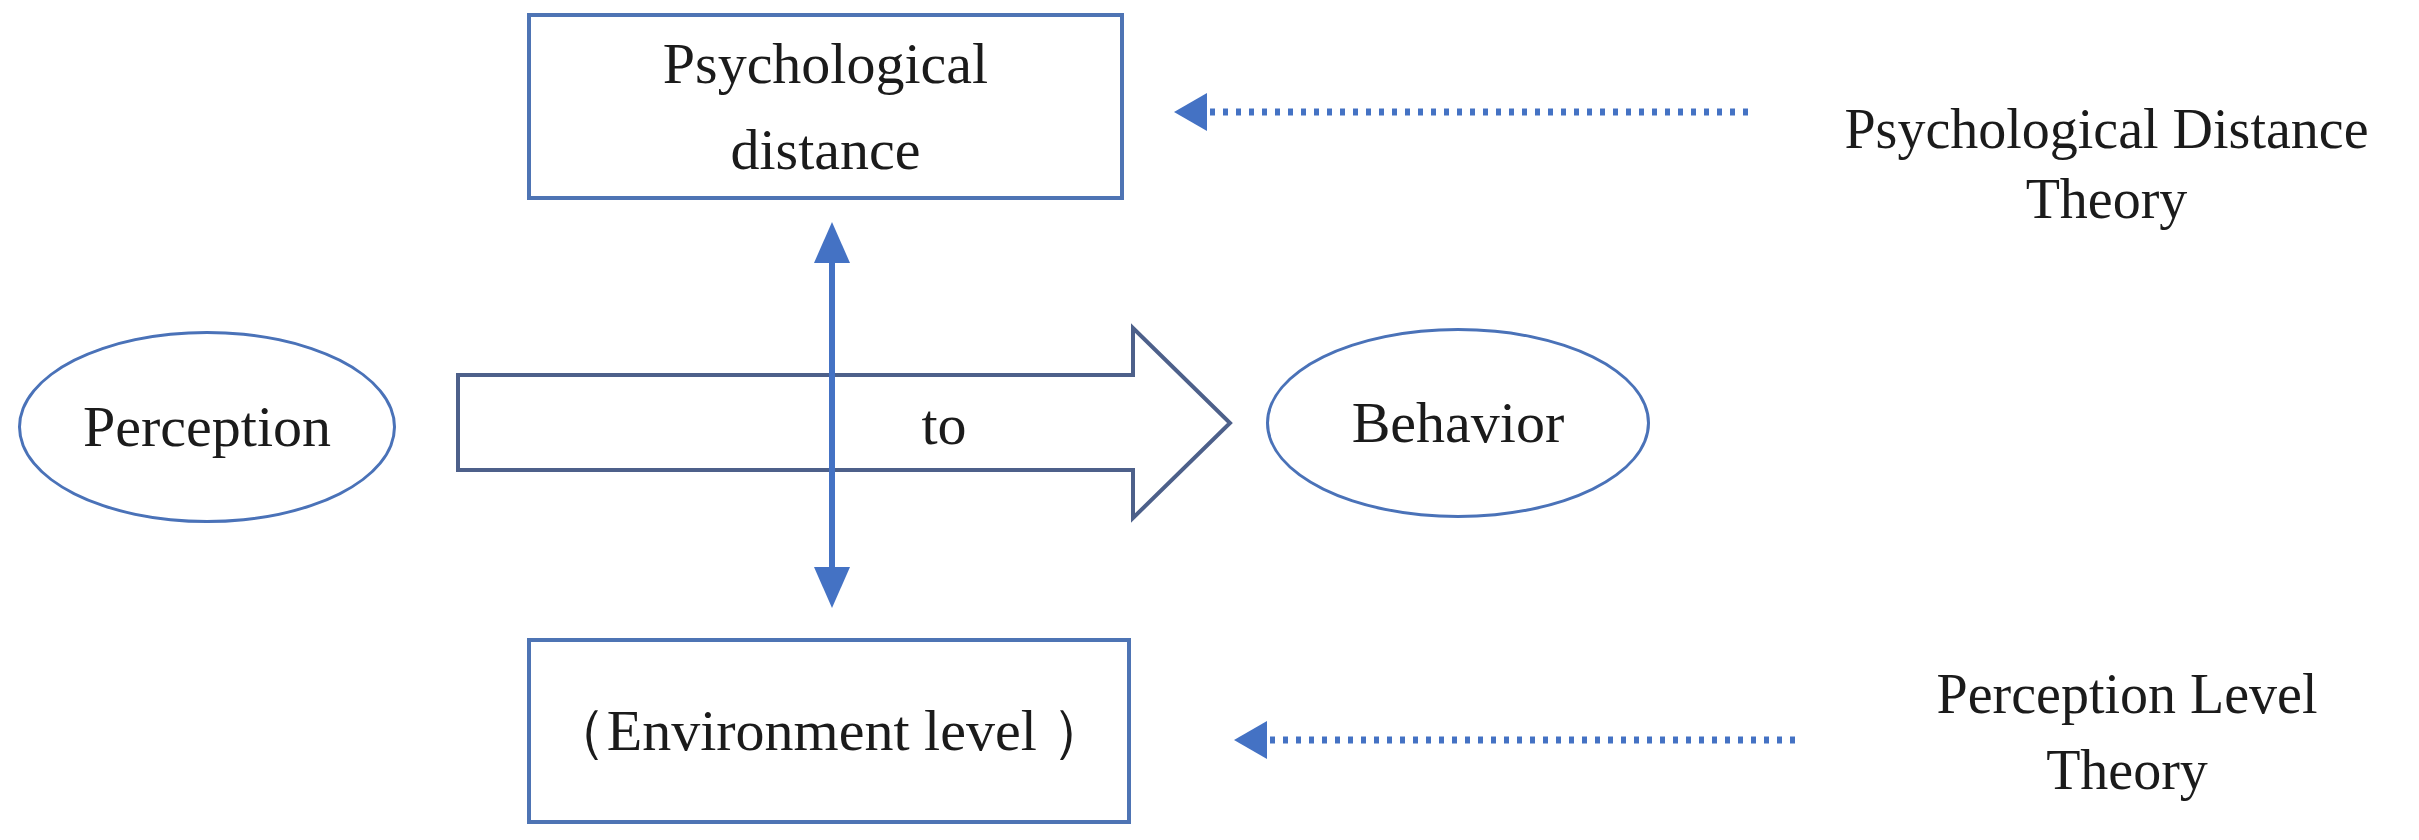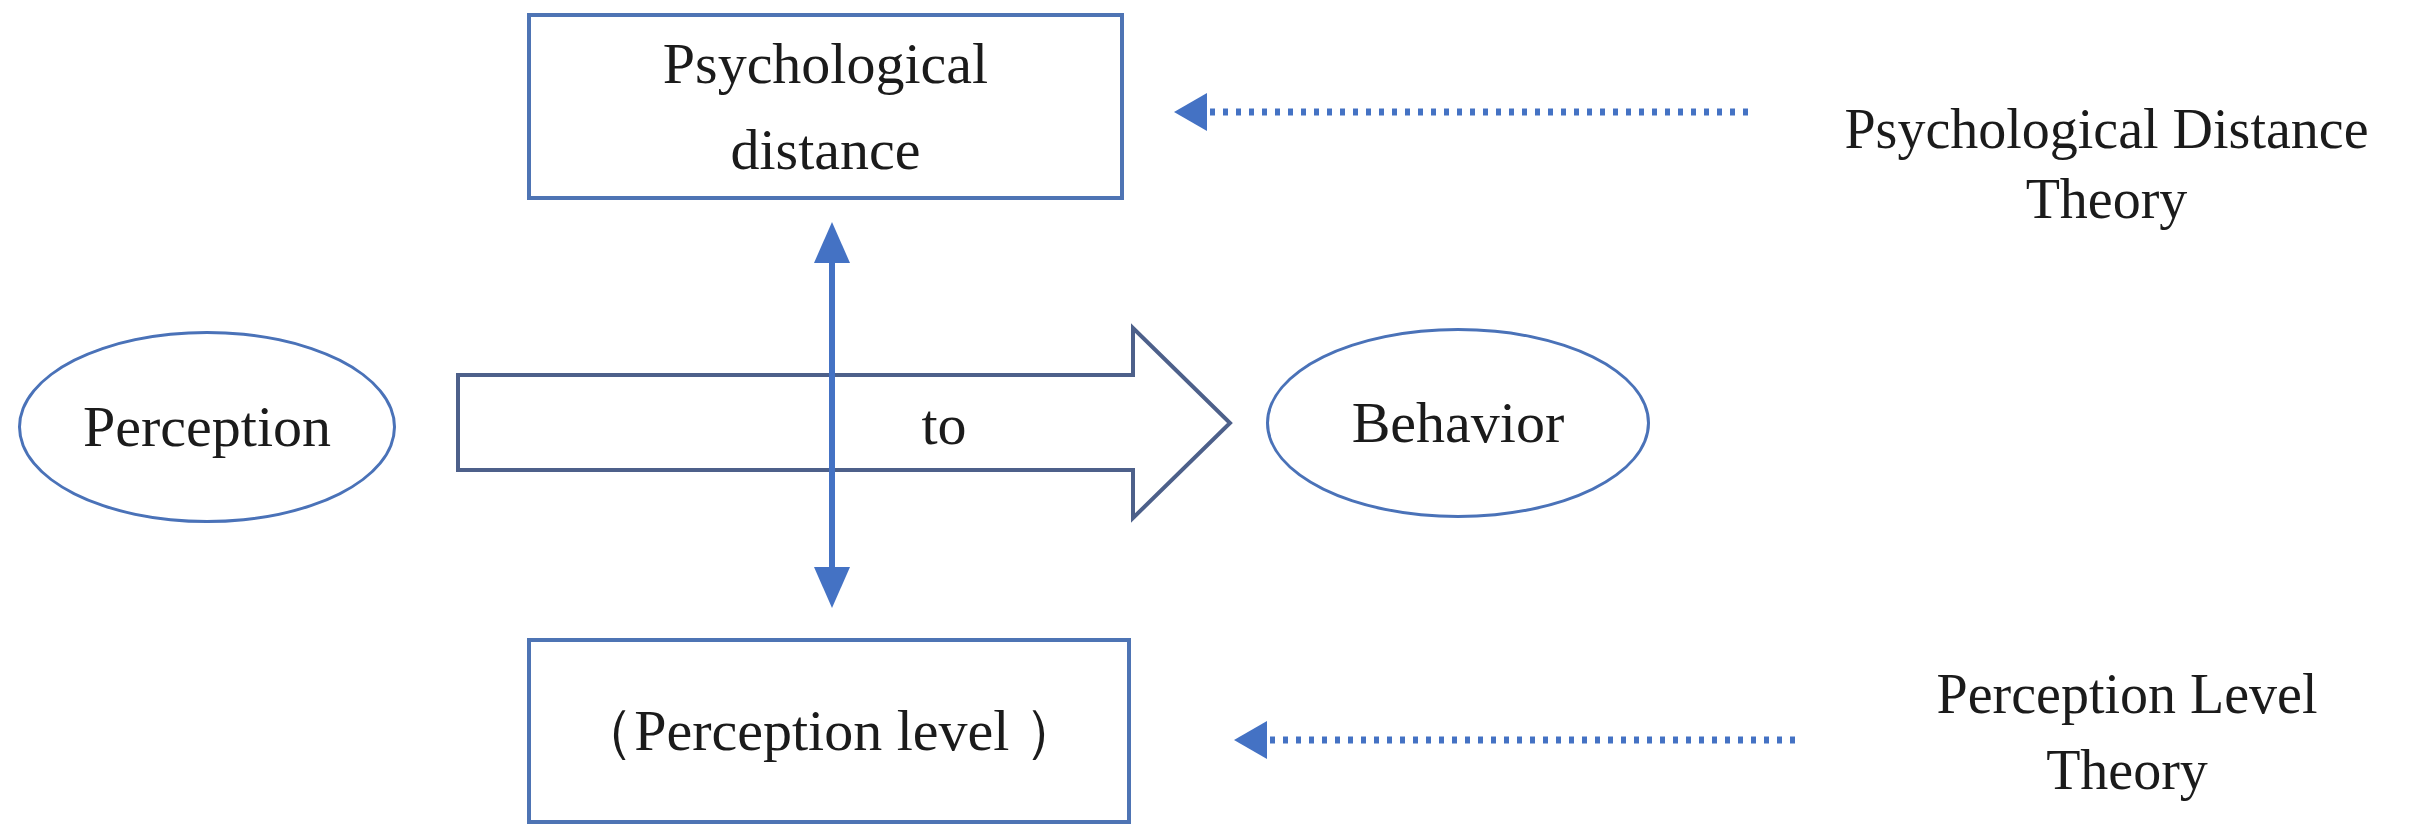--- a/index.html
+++ b/index.html
@@ -89,21 +89,21 @@
     <line x1="1270" y1="740" x2="1800" y2="740" stroke="#4472c4" stroke-width="7" stroke-dasharray="5 8"></line>
     <polygon points="1234,740 1267,721 1267,759" fill="#4472c4"></polygon>
   </svg>
 
   <div class="node-box box-psych">
     <span class="shape-label">Psychological</span>
     <span class="shape-label">distance</span>
   </div>
 
   <div class="node-box box-env">
-    <span class="shape-label">（Perception level ）</span>
+    <span class="shape-label">（Environment level ）</span>
   </div>
 
   <div class="node-ellipse ell-perception">
     <span class="shape-label">Perception</span>
   </div>
 
   <div class="node-ellipse ell-behavior">
     <span class="shape-label">Behavior</span>
   </div>
 

